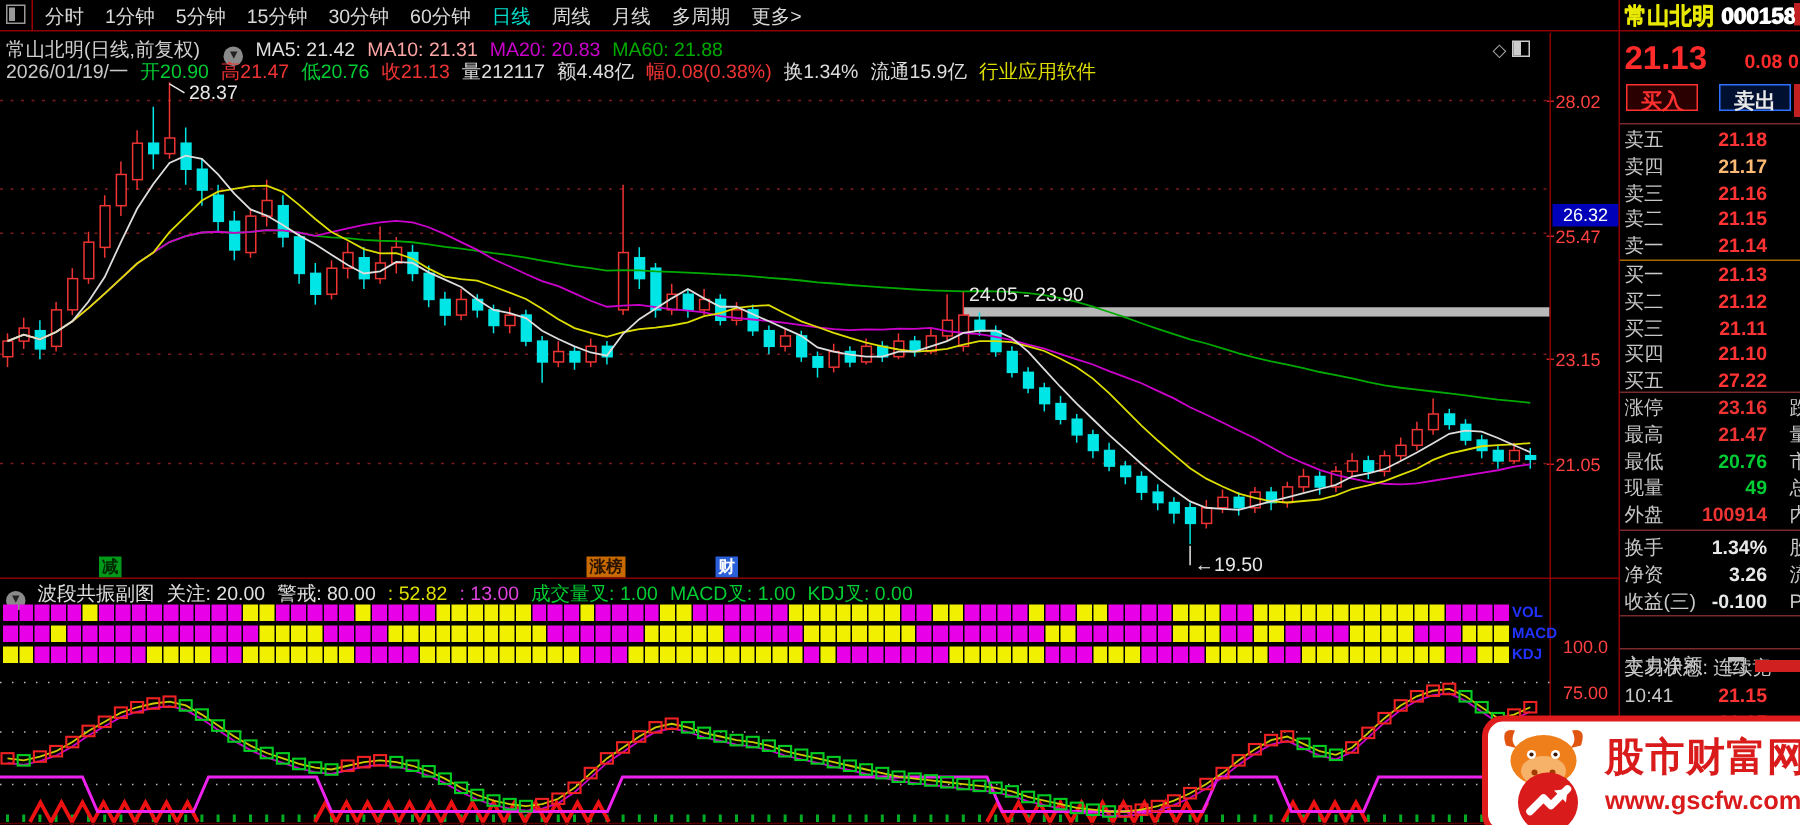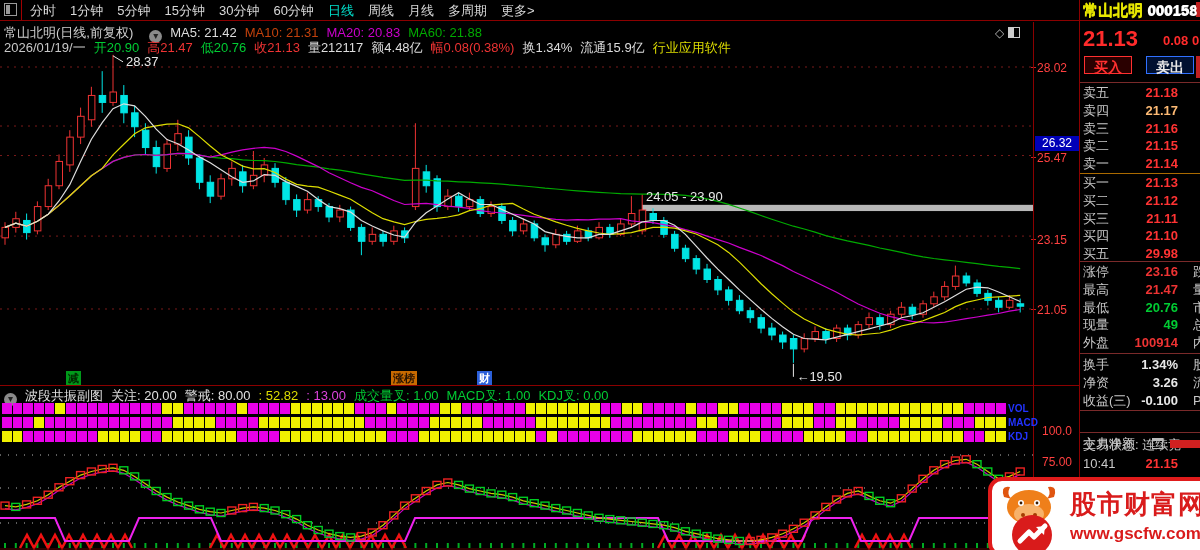--- a/index.html
+++ b/index.html
@@ -91,21 +91,21 @@
         <span class="period">更多&gt;</span>
       </div>
     <div id="tb-stock">
       <span class="nm">常山北明</span><span class="cd">000158</span>
     </div>
     <div id="tb-clip"></div>
   </div>
   <div class="hline" style="left:0; top:20px; width:1200px;"></div>
 
   <div class="seg-row" style="left:4px; top:24px;">
-    <span><span style="color: rgb(208, 208, 208);">常山北明(日线,前复权)</span></span><span class="collapse-icon">▾</span><span><span style="color: rgb(221, 221, 221);">MA5: 21.42</span><span style="color: #c2410c;">MA10: 21.31</span><span style="color: rgb(204, 0, 204);">MA20: 20.83</span><span style="color: rgb(0, 170, 0);">MA60: 21.88</span></span>
+    <span><span style="color: rgb(208, 208, 208);">常山北明(日线,前复权)</span></span><span class="collapse-icon">▾</span><span><span style="color: rgb(221, 221, 221);">MA5: 21.42</span><span style="color: #fca5a5;">MA10: 21.31</span><span style="color: rgb(204, 0, 204);">MA20: 20.83</span><span style="color: rgb(0, 170, 0);">MA60: 21.88</span></span>
   </div>
   <div class="seg-row" style="left:4px; top:39px;"><span style="color: rgb(200, 200, 200);">2026/01/19/一</span><span style="color: rgb(0, 204, 51);">开20.90</span><span style="color: rgb(238, 51, 51);">高21.47</span><span style="color: rgb(0, 204, 51);">低20.76</span><span style="color: rgb(238, 51, 51);">收21.13</span><span style="color: rgb(221, 221, 221);">量212117</span><span style="color: rgb(221, 221, 221);">额4.48亿</span><span style="color: rgb(238, 51, 51);">幅0.08(0.38%)</span><span style="color: rgb(221, 221, 221);">换1.34%</span><span style="color: rgb(221, 221, 221);">流通15.9亿</span><span style="color: rgb(221, 221, 0);">行业应用软件</span></div>
   <div id="corner-icons">
     <span>◇</span><span class="split-icon"></span>
   </div>
 
   <div id="main-chart" class="abs" style="left:0; top:22px; width:1034px; height:363px;"><svg width="1034" height="363" xmlns="http://www.w3.org/2000/svg">
         <line x1="0" y1="45" x2="1033" y2="45" stroke="#7a1a1a" stroke-width="1" stroke-dasharray="2 5"></line>
         <line x1="0" y1="104.02399999999997" x2="1033" y2="104.02399999999997" stroke="#7a1a1a" stroke-width="1" stroke-dasharray="2 5"></line>
         <line x1="0" y1="133.536" x2="1033" y2="133.536" stroke="#7a1a1a" stroke-width="1" stroke-dasharray="2 5"></line>
@@ -853,21 +853,21 @@
         <div class="row"><span class="lbl">卖五</span><span class="val" style="color:#ff3333;">21.18</span></div>
         <div class="row"><span class="lbl">卖四</span><span class="val" style="color:#fdba74;">21.17</span></div>
         <div class="row"><span class="lbl">卖三</span><span class="val" style="color:#ff3333;">21.16</span></div>
         <div class="row"><span class="lbl">卖二</span><span class="val" style="color:#ff3333;">21.15</span></div>
         <div class="row"><span class="lbl">卖一</span><span class="val" style="color:#ff3333;">21.14</span></div>
         <div style="height: 1px; background: rgb(170, 106, 0); margin: 0px;"></div>
         <div class="row"><span class="lbl">买一</span><span class="val" style="color:#ff3333;">21.13</span></div>
         <div class="row"><span class="lbl">买二</span><span class="val" style="color:#ff3333;">21.12</span></div>
         <div class="row"><span class="lbl">买三</span><span class="val" style="color:#ff3333;">21.11</span></div>
         <div class="row"><span class="lbl">买四</span><span class="val" style="color:#ff3333;">21.10</span></div>
-        <div class="row"><span class="lbl">买五</span><span class="val" style="color:#ff3333;">29.98</span></div>
+        <div class="row"><span class="lbl">买五</span><span class="val" style="color:#ff3333;">27.22</span></div>
       </div>
     <div class="p-div" style="top:261px;"></div>
     <div id="pstats" style="position: absolute; top: 263px; width: 120px;">
         <div class="row"><span class="lbl">涨停</span><span class="val" style="color: rgb(238, 51, 51);">23.16</span><span class="clip">跌</span></div>
         <div class="row"><span class="lbl">最高</span><span class="val" style="color: rgb(238, 51, 51);">21.47</span><span class="clip">量</span></div>
         <div class="row"><span class="lbl">最低</span><span class="val" style="color: rgb(0, 204, 51);">20.76</span><span class="clip">市</span></div>
         <div class="row"><span class="lbl">现量</span><span class="val" style="color: rgb(0, 204, 51);">49</span><span class="clip">总</span></div>
         <div class="row"><span class="lbl">外盘</span><span class="val" style="color: rgb(238, 51, 51);">100914</span><span class="clip">内</span></div>
         <div style="height: 2px; border-top: 1px solid rgb(122, 42, 42); margin: 1px 0px;"></div>
         <div class="row"><span class="lbl">换手</span><span class="val" style="color: rgb(232, 232, 232);">1.34%</span><span class="clip">股</span></div>

